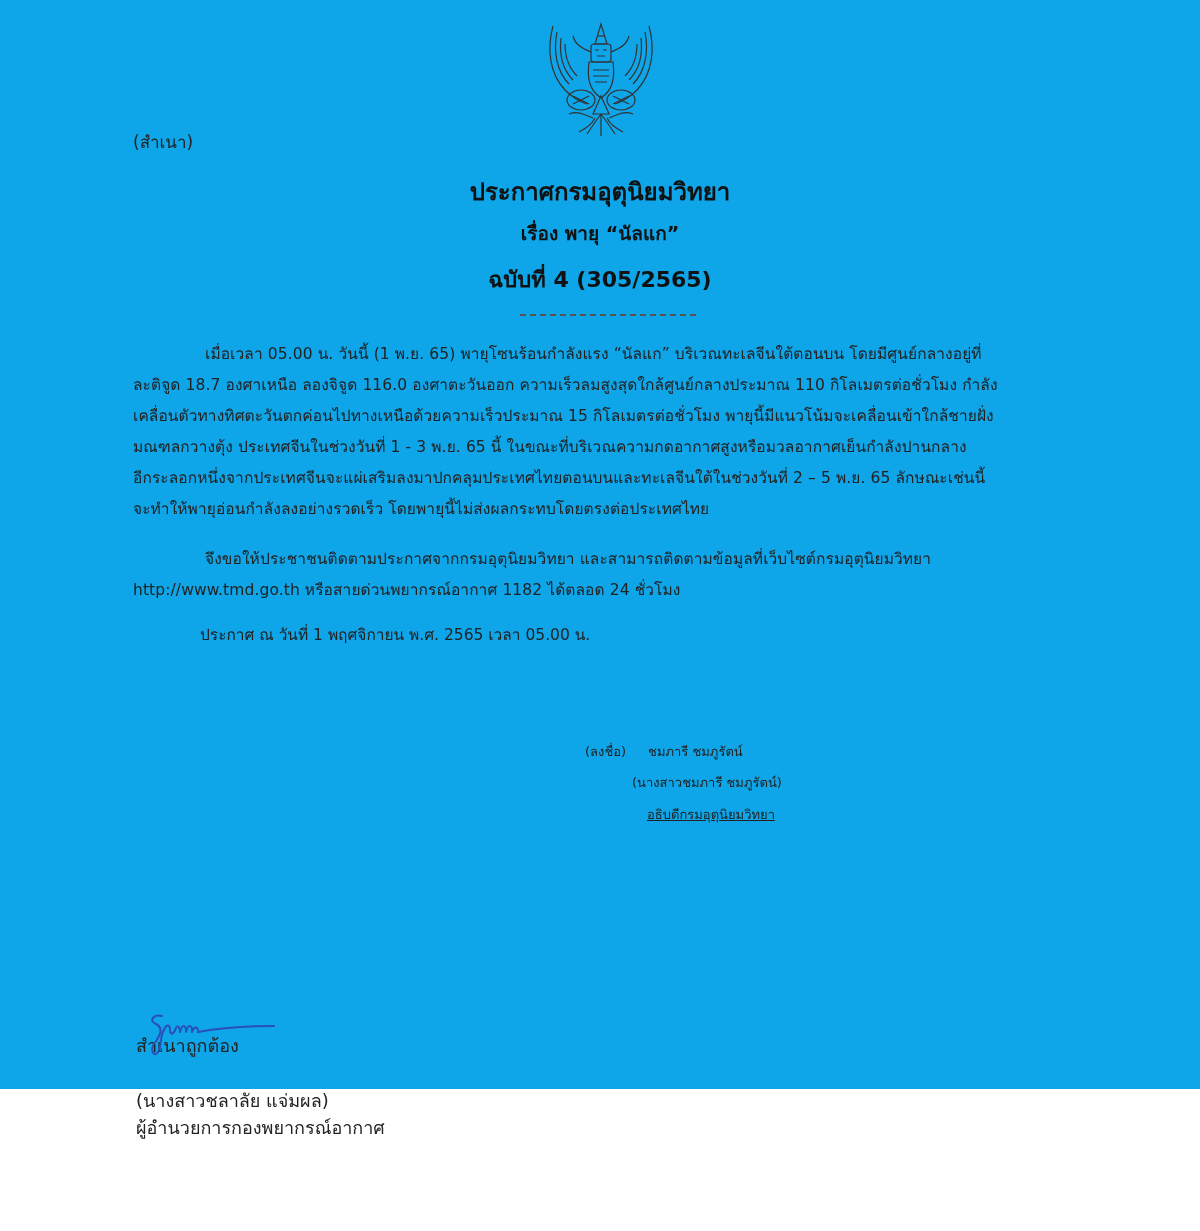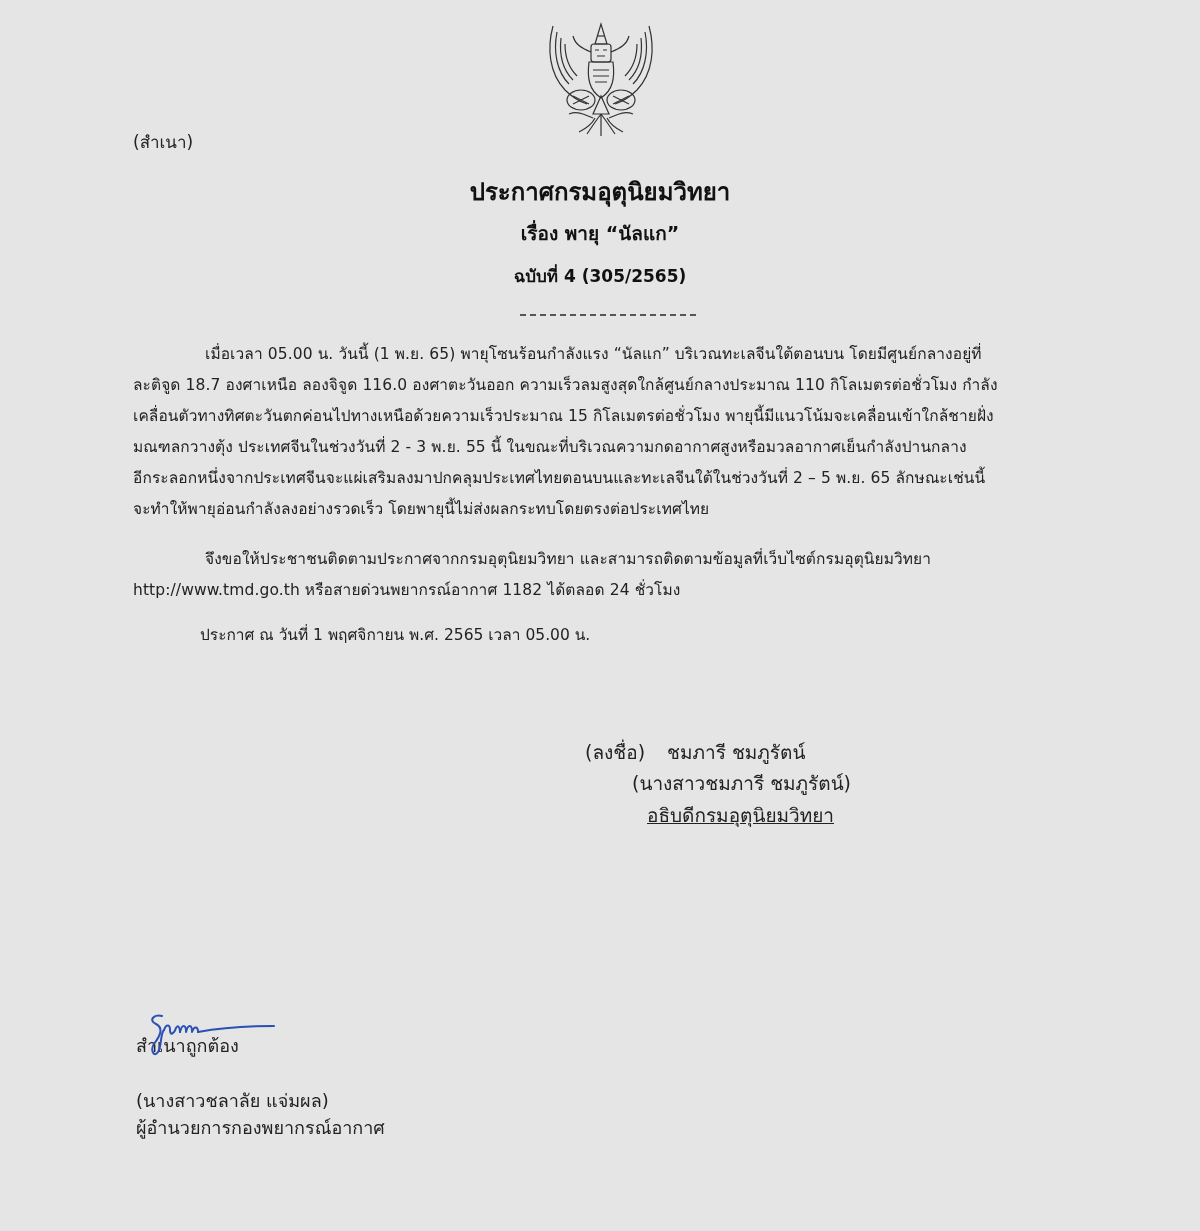--- a/index.html
+++ b/index.html
@@ -12,22 +12,22 @@
       height: 1231px;
       position: relative;
       overflow: hidden;
       font-family: "DejaVu Sans", "Liberation Sans", sans-serif;
       color: #1a1a1a;
     }
     .page {
       position: absolute;
       left: 0; top: 0;
       width: 1200px;
-      height: 1231px;
-      background: #e5e5e5;
+      height: 1089px;
+      background: #0ea5e9;
     }
     .emblem {
       position: absolute;
       left: 543px;
       top: 18px;
       width: 116px;
       height: 120px;
     }
     .copy-label {
       position: absolute;
@@ -39,21 +39,21 @@
     .title-block {
       position: absolute;
       left: 400px;
       width: 400px;
       text-align: center;
       font-weight: bold;
       color: #111;
     }
     .title-main { top: 172px; font-size: 24px; }
     .title-sub  { top: 218px; font-size: 19px; }
-    .title-no   { top: 262px; font-size: 17px; }
+    .title-no   { top: 262px; font-size: 22px; }
     .divider {
       position: absolute;
       left: 520px;
       top: 314px;
       width: 176px;
       border-top: 2px dashed #555;
     }
     .para {
       position: absolute;
       left: 133px;
@@ -73,21 +73,21 @@
       left: 200px;
       width: 840px;
       font-size: 15.5px;
       line-height: 31px;
       color: #222;
     }
     .announce-1 { top: 620px; }
     .announce-2 { top: 651px; }
     .sig-block {
       position: absolute;
-      font-size: 19px;
+      font-size: 13px;
       line-height: 30px;
       color: #222;
       white-space: nowrap;
     }
     .sig-1 { left: 585px; top: 737px; }
     .sig-1 .gap { display: inline-block; width: 22px; }
     .sig-2 { left: 632px; top: 768px; }
     .sig-3 { left: 647px; top: 800px; text-decoration: underline; }
     .certify {
       position: absolute;
@@ -155,21 +155,21 @@
 
   <div class="title-block title-main">ประกาศกรมอุตุนิยมวิทยา</div>
   <div class="title-block title-sub">เรื่อง พายุ “นัลแก”</div>
   <div class="title-block title-no">ฉบับที่ 4 (305/2565)</div>
   <div class="divider"></div>
 
   <div class="para para-1">
     <span class="line indent">เมื่อเวลา 05.00 น. วันนี้ (1 พ.ย. 65) พายุโซนร้อนกำลังแรง “นัลแก” บริเวณทะเลจีนใต้ตอนบน โดยมีศูนย์กลางอยู่ที่</span>
     <span class="line">ละติจูด 18.7 องศาเหนือ ลองจิจูด 116.0 องศาตะวันออก ความเร็วลมสูงสุดใกล้ศูนย์กลางประมาณ 110 กิโลเมตรต่อชั่วโมง กำลัง</span>
     <span class="line">เคลื่อนตัวทางทิศตะวันตกค่อนไปทางเหนือด้วยความเร็วประมาณ 15 กิโลเมตรต่อชั่วโมง พายุนี้มีแนวโน้มจะเคลื่อนเข้าใกล้ชายฝั่ง</span>
-    <span class="line">มณฑลกวางตุ้ง ประเทศจีนในช่วงวันที่ 2 - 3 พ.ย. 55 นี้ ในขณะที่บริเวณความกดอากาศสูงหรือมวลอากาศเย็นกำลังปานกลาง</span>
+    <span class="line">มณฑลกวางตุ้ง ประเทศจีนในช่วงวันที่ 1 - 3 พ.ย. 65 นี้ ในขณะที่บริเวณความกดอากาศสูงหรือมวลอากาศเย็นกำลังปานกลาง</span>
     <span class="line">อีกระลอกหนึ่งจากประเทศจีนจะแผ่เสริมลงมาปกคลุมประเทศไทยตอนบนและทะเลจีนใต้ในช่วงวันที่ 2 – 5 พ.ย. 65 ลักษณะเช่นนี้</span>
     <span class="line">จะทำให้พายุอ่อนกำลังลงอย่างรวดเร็ว โดยพายุนี้ไม่ส่งผลกระทบโดยตรงต่อประเทศไทย</span>
   </div>
 
   <div class="para para-2">
     <span class="line indent">จึงขอให้ประชาชนติดตามประกาศจากกรมอุตุนิยมวิทยา และสามารถติดตามข้อมูลที่เว็บไซต์กรมอุตุนิยมวิทยา</span>
     <span class="line">http://www.tmd.go.th หรือสายด่วนพยากรณ์อากาศ 1182 ได้ตลอด 24 ชั่วโมง</span>
   </div>
 
   <div class="announce announce-1">ประกาศ ณ วันที่ 1 พฤศจิกายน พ.ศ. 2565 เวลา 05.00 น.</div>

